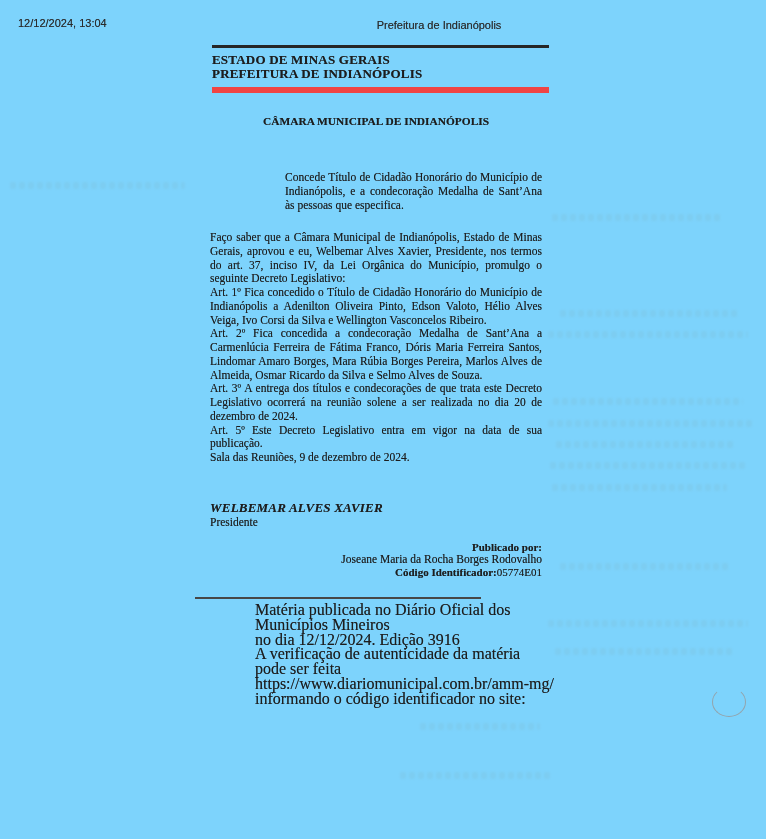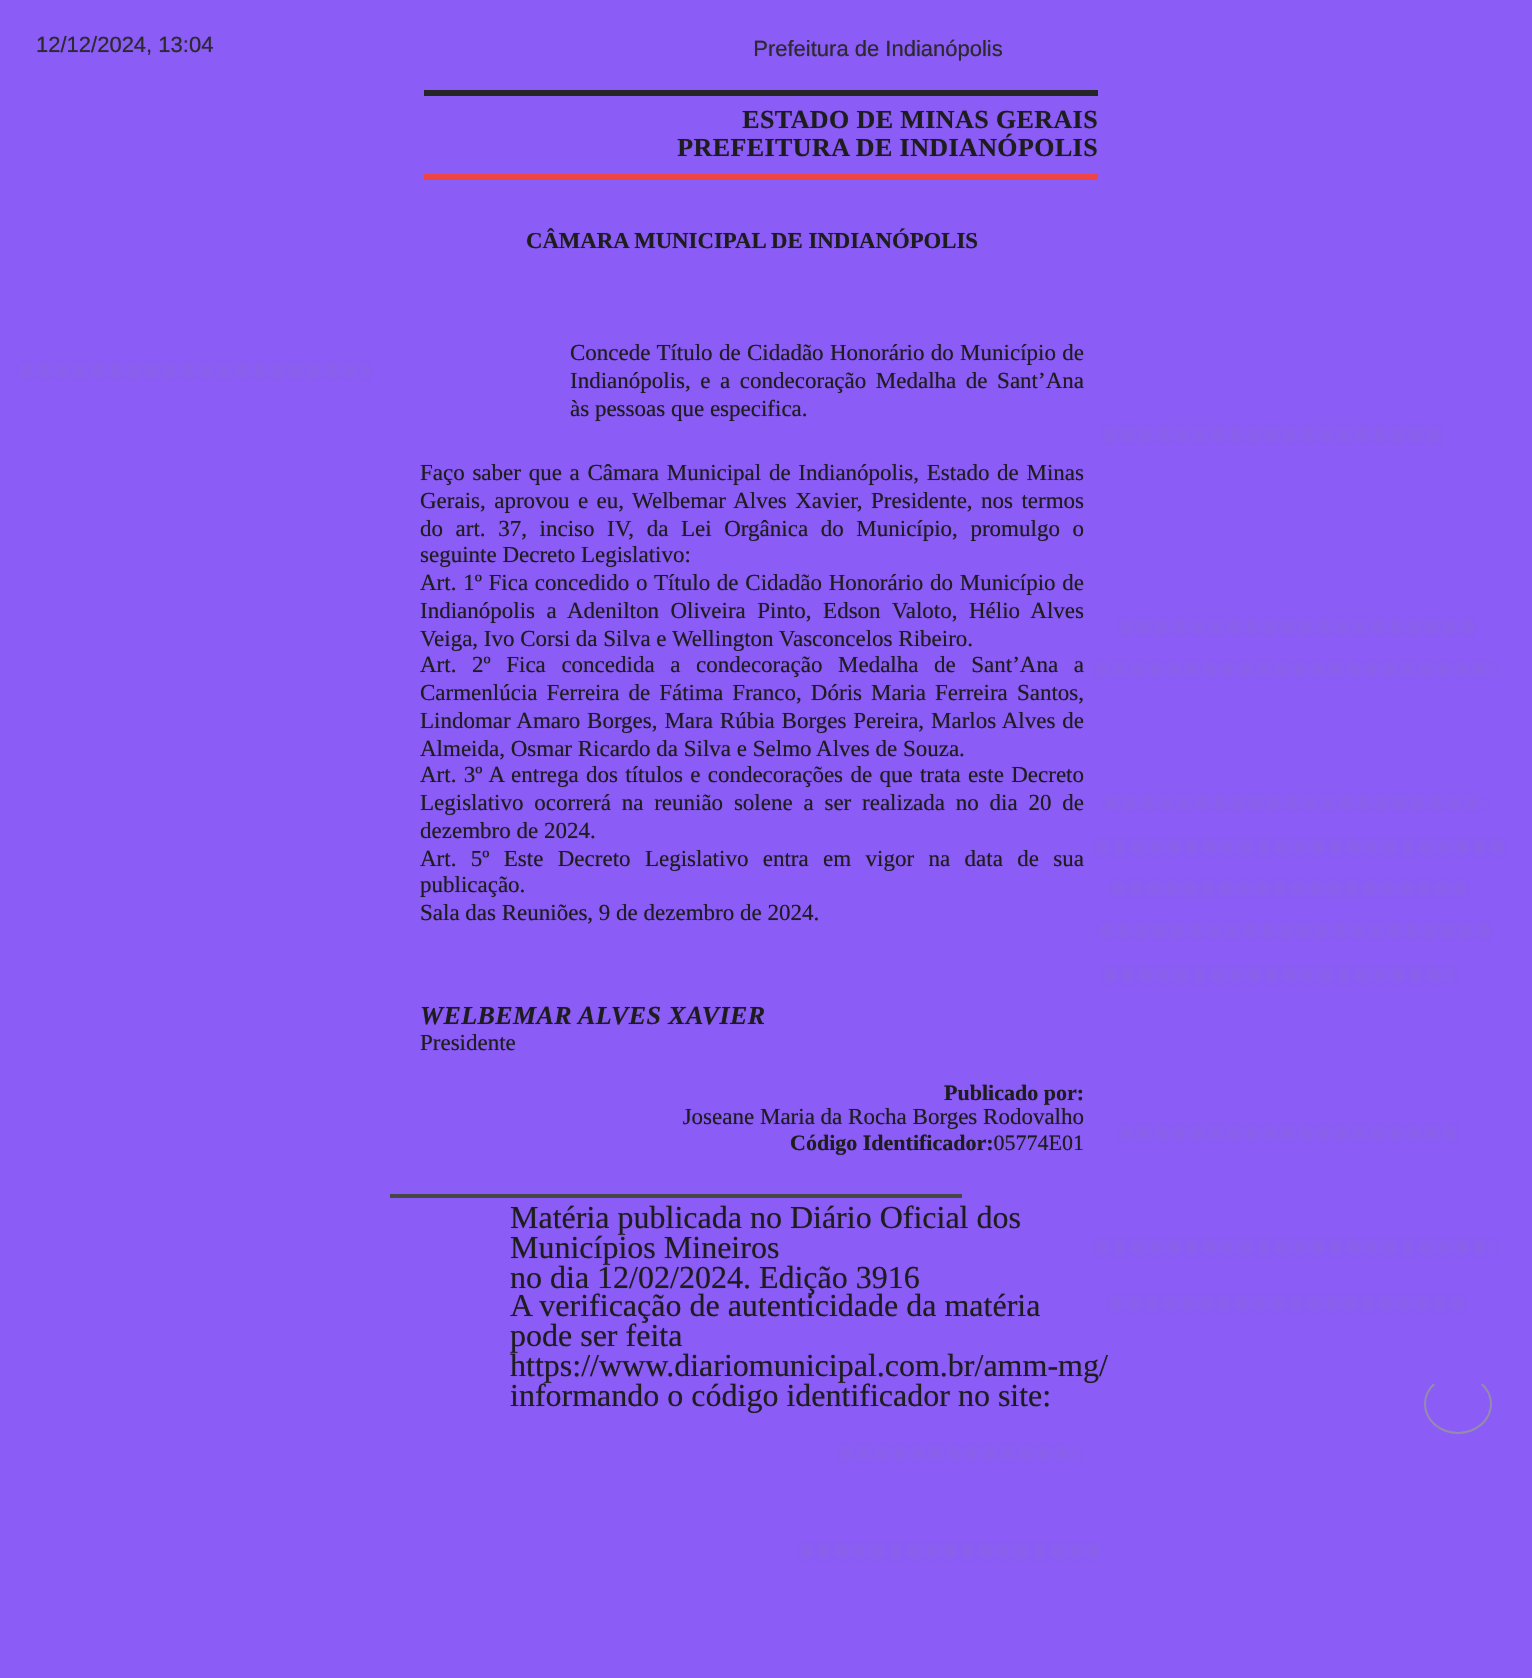--- a/index.html
+++ b/index.html
@@ -1,41 +1,41 @@
 <!DOCTYPE html>
 <html><head>
 <meta charset="utf-8">
 <title>Decreto Legislativo</title>
 <style>
   html,body{margin:0;padding:0;background:#e9e9e9;}
   .page{
     position:relative;
     width:766px;height:839px;
-    background:#8b5cf6;
+    background:#7dd3fc;
     overflow:hidden;
     font-family:"Liberation Serif","DejaVu Serif",serif;
     color:#1d1d1d;
     text-shadow:0 0 .35px rgba(30,30,30,.55);
   }
   
   .print-date{
     position:absolute;left:18px;top:17px;
     font-family:"Liberation Sans","DejaVu Sans",sans-serif;
     font-size:11px;color:#2b2b2b;white-space:nowrap;
   }
   .print-title{
     position:absolute;left:439px;top:19px;transform:translateX(-50%);
     font-family:"Liberation Sans","DejaVu Sans",sans-serif;
     font-size:11px;color:#2b2b2b;white-space:nowrap;
   }
   
   .letterhead{
     position:absolute;left:212px;top:45px;width:337px;
-    border-top:3px solid #262626;border-bottom:3px solid #ef4444;
-    padding:5px 0 6px 0;text-align:right;
+    border-top:3px solid #262626;border-bottom:6px solid #ef4444;
+    padding:5px 0 6px 0;text-align:left;
   }
   .letterhead div{
     font-weight:bold;font-size:13px;line-height:14px;letter-spacing:.2px;
   }
   
   .doc-heading{
     position:absolute;left:210px;top:114px;width:332px;text-align:center;
   }
   .doc-heading div{font-weight:bold;font-size:11.4px;line-height:14px;}
   
@@ -112,21 +112,21 @@
   <div class="pub">
     <div class="pub-label">Publicado por:</div>
     <div class="pub-author">Joseane Maria da Rocha Borges Rodovalho</div>
     <div class="pub-code"><span class="code-label">Código Identificador:</span><span>05774E01</span></div>
   </div>
 
   <div class="rule"></div>
 
   <div class="footer">
       <div>Matéria publicada no Diário Oficial dos Municípios Mineiros</div>
-      <div>no dia 12/02/2024. Edição 3916</div>
+      <div>no dia 12/12/2024. Edição 3916</div>
       <div>A verificação de autenticidade da matéria pode ser feita</div>
       <div>https://www.diariomunicipal.com.br/amm-mg/</div>
       <div>informando o código identificador no site:</div>
     </div>
 
   <div class="arc"></div>
   <div class="ghost" style="left:10px;top:182px;width:175px;"></div>
   <div class="ghost" style="left:552px;top:214px;width:170px;"></div>
   <div class="ghost" style="left:560px;top:310px;width:180px;"></div>
   <div class="ghost" style="left:548px;top:331px;width:200px;"></div>

